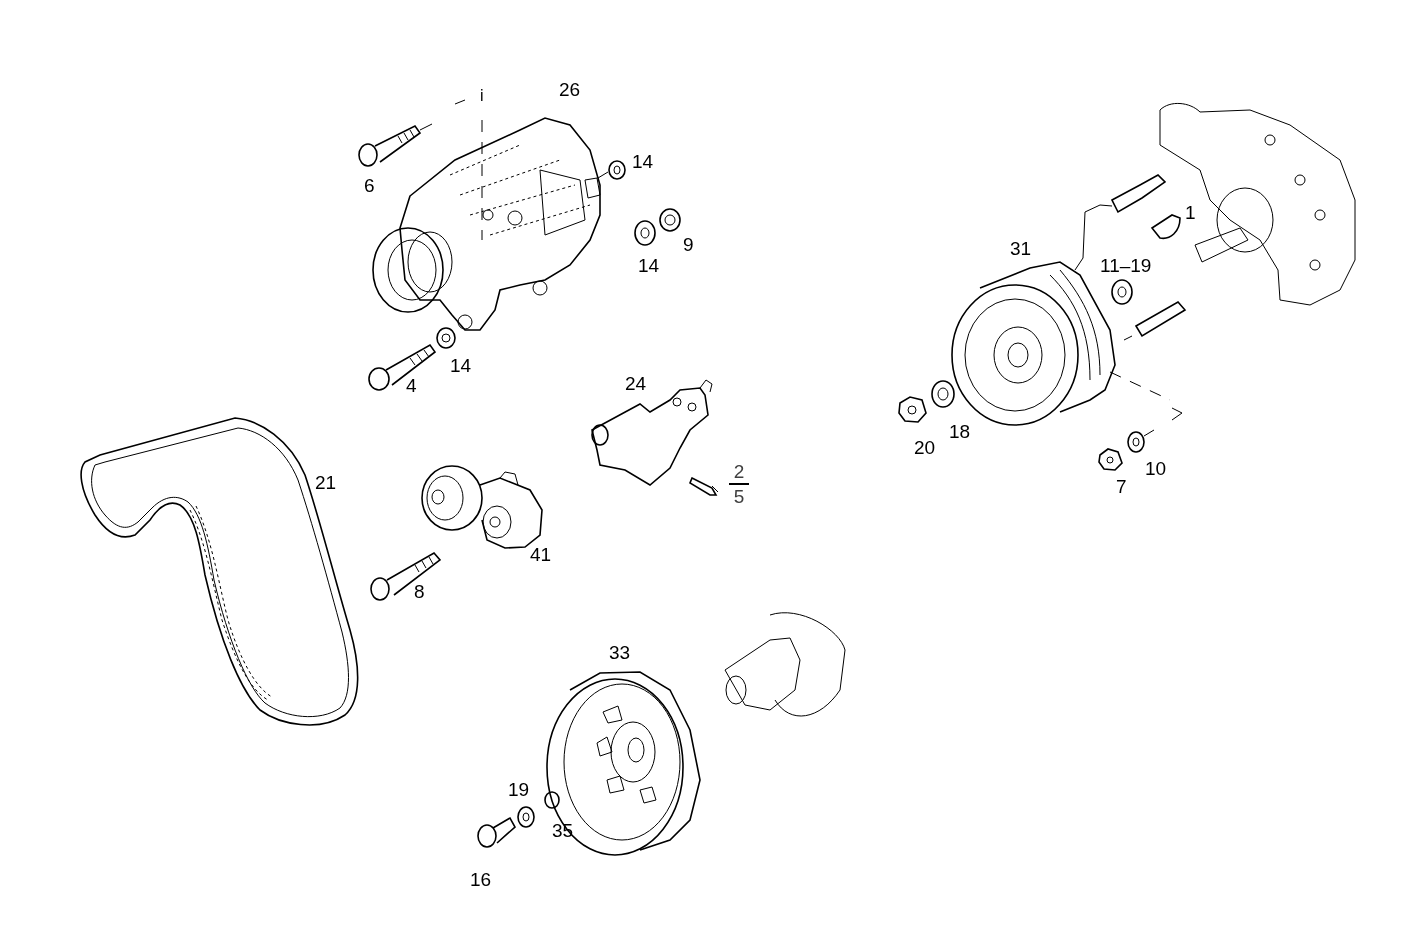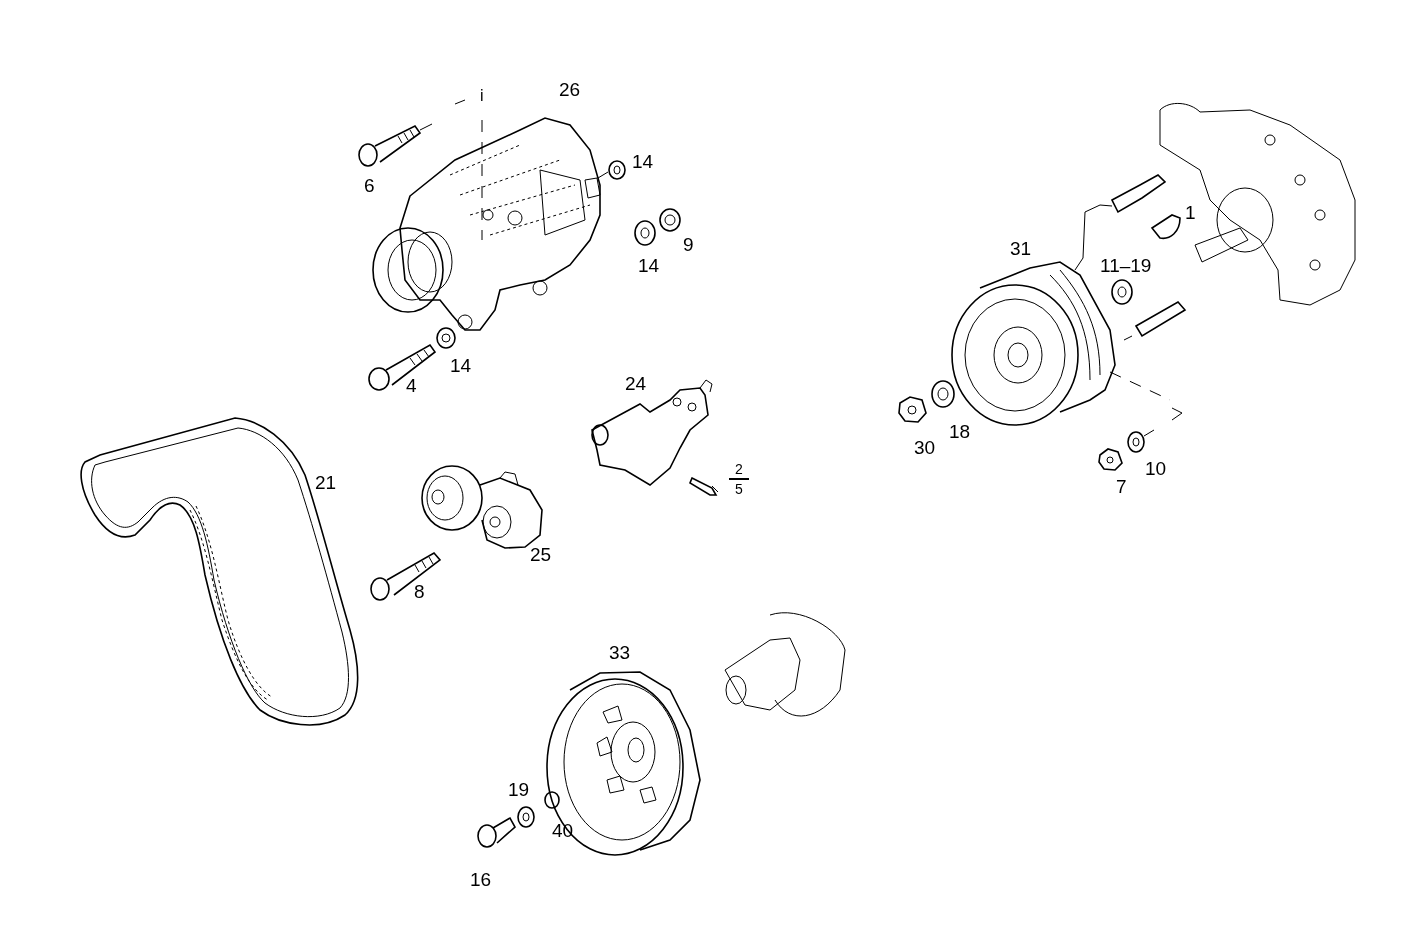--- a/index.html
+++ b/index.html
@@ -1,19 +1,19 @@
 <!DOCTYPE html>
 <html><head>
 <meta charset="utf-8">
 <style>
   html, body { margin:0; padding:0; background:#ffffff; }
   body { width:1418px; height:945px; position:relative; overflow:hidden; font-family:"Liberation Sans", sans-serif; }
   #diagram { position:absolute; left:0; top:0; width:1418px; height:945px; }
   .lbl { position:absolute; font-size:19px; color:#000; line-height:1; white-space:nowrap; }
-  .frac { position:absolute; font-size:14px; color:#000000; line-height:1; text-align:center; width:20px; }
+  .frac { position:absolute; font-size:19px; color:#404040; line-height:1; text-align:center; width:20px; }
   .frac .bar { display:block; height:2px; background:#000; margin:2px 0; }
   svg .p { fill:none; stroke:#000; stroke-width:1.6; }
   svg .t { fill:none; stroke:#000; stroke-width:1; }
   svg .d { fill:none; stroke:#000; stroke-width:1; stroke-dasharray:3 3; }
   svg .lead { fill:none; stroke:#000; stroke-width:1; stroke-dasharray:12 10; }
 </style>
 </head>
 <body>
 
 <svg id="diagram" viewBox="0 0 1418 945" xmlns="http://www.w3.org/2000/svg">
@@ -197,26 +197,26 @@
 <span class="lbl" style="left:683px;top:235px;">9</span>
 <span class="lbl" style="left:638px;top:256px;">14</span>
 <span class="lbl" style="left:406px;top:376px;">4</span>
 <span class="lbl" style="left:450px;top:356px;">14</span>
 <span class="lbl" style="left:625px;top:374px;">24</span>
 <div class="frac" style="left:729px;top:462px;">
   <span>2</span>
   <span class="bar"></span>
   <span>5</span>
 </div>
-<span class="lbl" style="left:530px;top:545px;">25</span>
+<span class="lbl" style="left:530px;top:545px;">41</span>
 <span class="lbl" style="left:414px;top:582px;">8</span>
 <span class="lbl" style="left:315px;top:473px;">21</span>
 <span class="lbl" style="left:609px;top:643px;">33</span>
 <span class="lbl" style="left:508px;top:780px;">19</span>
-<span class="lbl" style="left:552px;top:821px;">40</span>
+<span class="lbl" style="left:552px;top:821px;">35</span>
 <span class="lbl" style="left:470px;top:857px;margin-top:13px;">16</span>
 <span class="lbl" style="left:1010px;top:239px;">31</span>
 <span class="lbl" style="left:1185px;top:203px;">1</span>
 <span class="lbl" style="left:1100px;top:256px;">11–19</span>
-<span class="lbl" style="left:914px;top:438px;">30</span>
+<span class="lbl" style="left:914px;top:438px;">20</span>
 <span class="lbl" style="left:949px;top:422px;">18</span>
 <span class="lbl" style="left:1116px;top:477px;">7</span>
 <span class="lbl" style="left:1145px;top:459px;">10</span>
 
 </body></html>

